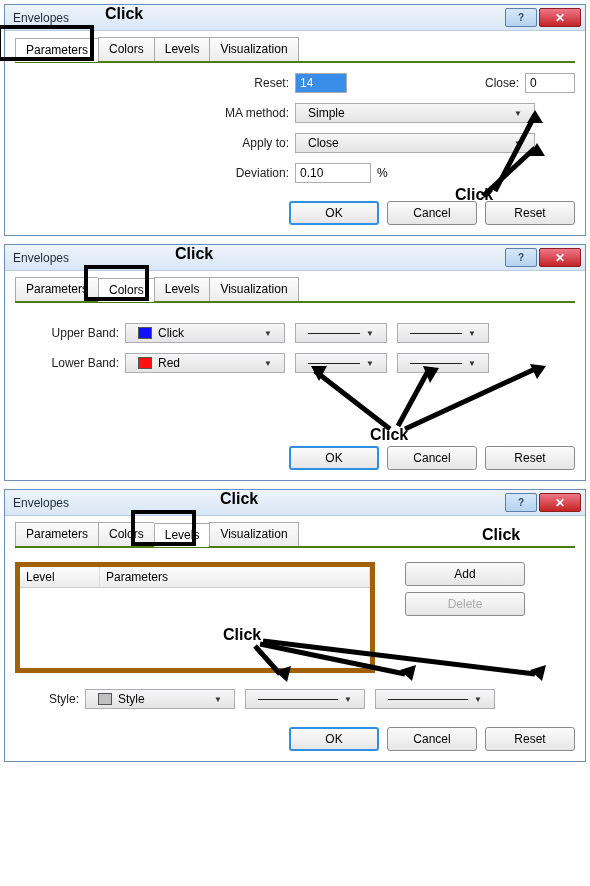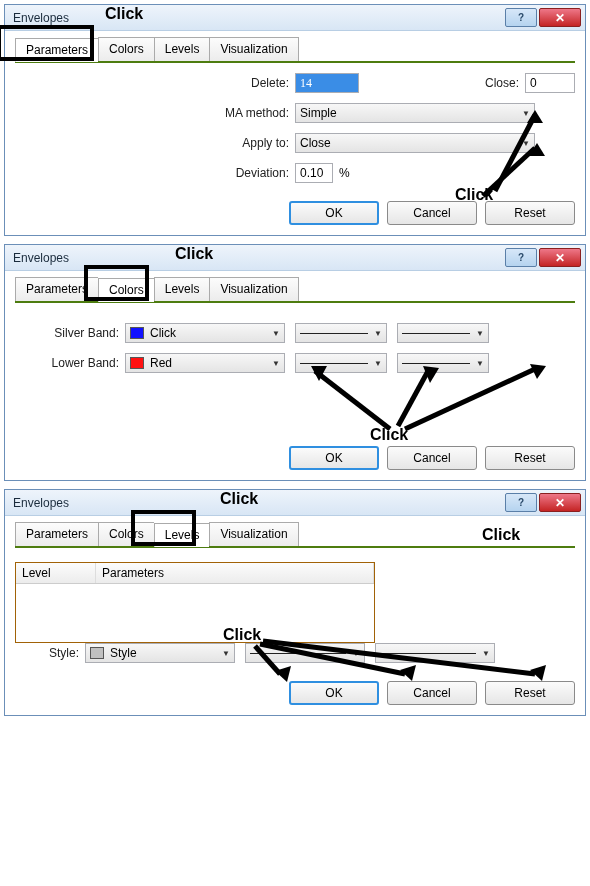--- a/index.html
+++ b/index.html
@@ -18,44 +18,44 @@
 .tabstrip { display: flex; border-bottom: 2px solid #4d7c0f; margin-bottom: 10px; }
 .tab { padding: 4px 10px; border: 1px solid #aaa; border-bottom: none; background: linear-gradient(to bottom, #fcfcfc, #ececec); margin-right: 0; border-right: none; }
 .tab:last-child { border-right: 1px solid #aaa; }
 .tab.active { background: #fff; position: relative; top: 1px; border-bottom: 1px solid #fff; }
 
 .form-row { display: flex; align-items: center; margin-bottom: 10px; }
 .lbl { min-width: 80px; text-align: right; padding-right: 6px; color: #222; flex-shrink: 0; }
 .lbl-wide { min-width: 90px; }
 .textbox { border: 1px solid #abadb3; height: 20px; padding: 1px 4px; background: #fff; font-size: 12px; }
 .textbox.sel { background: #3a8de6; color: #fff; }
-.textbox.period { width: 64px; font-family: Liberation Serif, serif; }
+.textbox.period { width: 52px; }
 .textbox.shift { width: 50px; }
-.textbox.dev { width: 38px; }
+.textbox.dev { width: 76px; }
 .pct { margin-left: 6px; }
 
-.dropdown { border: 1px solid #abadb3; height: 20px; background: linear-gradient(to bottom, #f7f7f7, #e4e4e4); display: flex; align-items: center; padding: 0 4px; position: relative; }
+.dropdown { border: 1px solid #abadb3; height: 20px; background: linear-gradient(to bottom, #f7f7f7, #e4e4e4); display: flex; align-items: center; padding: 0 12px; position: relative; }
 .dropdown .dd-text { flex: 1; }
 .dropdown .dd-arrow { font-size: 8px; color: #333; }
 .dropdown.wide { width: 240px; }
 .dropdown.color { width: 160px; }
 .dropdown.style { width: 150px; }
 .dropdown.line { width: 92px; }
 .swatch { display: inline-block; width: 14px; height: 12px; border: 1px solid #555; margin-right: 6px; }
 .swatch.blue { background: #1010ff; }
 .swatch.red { background: #ff1010; }
 .swatch.silver { background: #c0c0c0; }
 .linepreview { flex: 1; height: 0; border-top: 1.5px solid #222; margin-right: 6px; }
 
 .btnrow { display: flex; justify-content: flex-end; gap: 8px; padding-top: 8px; }
 .pushbtn { width: 90px; height: 24px; border: 1px solid #8a8a8a; border-radius: 3px; background: linear-gradient(to bottom, #fbfbfb, #e6e6e6); display: flex; align-items: center; justify-content: center; }
 .pushbtn.primary { border: 2px solid #2f8fe0; }
 .pushbtn.disabled { color: #aaa; }
 
-.listview { border: 1px solid #a16207; width: 360px; height: 81px; background: #fff; }
+.listview { border: 5px solid #a16207; width: 360px; height: 111px; background: #fff; }
 .lv-head { display: flex; border-bottom: 1px solid #ccc; background: linear-gradient(to bottom, #fcfcfc, #ececec); }
 .lv-col { flex: 1; padding: 3px 6px; border-right: 1px solid #ddd; }
 .lv-col:first-child { flex: 0 0 80px; }
 
 .side-btns { display: flex; flex-direction: column; gap: 6px; margin-left: 30px; }
 .side-btns .pushbtn { width: 120px; }
 
 .hl-box { position: absolute; border: 4px solid #000; pointer-events: none; }
 .annot { position: absolute; font-size: 16px; font-weight: bold; color: #000; pointer-events: none; }
 
@@ -74,21 +74,21 @@
   </div>
   <div class="clientarea" style="position:relative">
     <div class="tabstrip">
       <div class="tab active">Parameters</div>
       <div class="tab">Colors</div>
       <div class="tab">Levels</div>
       <div class="tab">Visualization</div>
     </div>
     <div style="padding-left:200px">
       <div class="form-row">
-        <span class="lbl">Delete:</span>
+        <span class="lbl">Reset:</span>
         <input class="textbox sel period" value="14" style="">
         <span style="flex:1"></span>
         <span class="lbl" style="min-width:40px">Close:</span>
         <input class="textbox shift" value="0" style="">
       </div>
       <div class="form-row">
         <span class="lbl">MA method:</span>
         <div class="dropdown wide">
           <span class="dd-text">Simple</span>
           <span class="dd-arrow">▼</span>
@@ -135,21 +135,21 @@
   </div>
   <div class="clientarea" style="position:relative">
     <div class="tabstrip">
       <div class="tab">Parameters</div>
       <div class="tab active">Colors</div>
       <div class="tab">Levels</div>
       <div class="tab">Visualization</div>
     </div>
     <div style="padding-left:20px; padding-top:10px">
       <div class="form-row">
-        <span class="lbl lbl-wide">Silver Band:</span>
+        <span class="lbl lbl-wide">Upper Band:</span>
         <div class="dropdown color">
           <span class="swatch blue"></span>
           <span class="dd-text">Click</span>
           <span class="dd-arrow">▼</span>
         </div>
         <div style="width:10px"></div>
         <div class="dropdown line">
           <div class="linepreview"></div>
           <span class="dd-arrow">▼</span>
         </div>
@@ -214,22 +214,26 @@
       <div class="tab active">Levels</div>
       <div class="tab">Visualization</div>
     </div>
     <div style="display:flex; padding-top:4px">
       <div class="listview">
         <div class="lv-head">
           <div class="lv-col">Level</div>
           <div class="lv-col">Parameters</div>
         </div>
       </div>
-    </div>
-    <div class="form-row" style="padding-left:20px; margin-top:0">
+      <div class="side-btns">
+        <div class="pushbtn">Add</div>
+        <div class="pushbtn disabled">Delete</div>
+      </div>
+    </div>
+    <div class="form-row" style="padding-left:20px; margin-top:16px">
       <span class="lbl" style="min-width:50px">Style:</span>
       <div class="dropdown style">
         <span class="swatch silver"></span>
         <span class="dd-text">Style</span>
         <span class="dd-arrow">▼</span>
       </div>
       <div style="width:10px"></div>
       <div class="dropdown line" style="width:120px">
         <div class="linepreview"></div>
         <span class="dd-arrow">▼</span>

